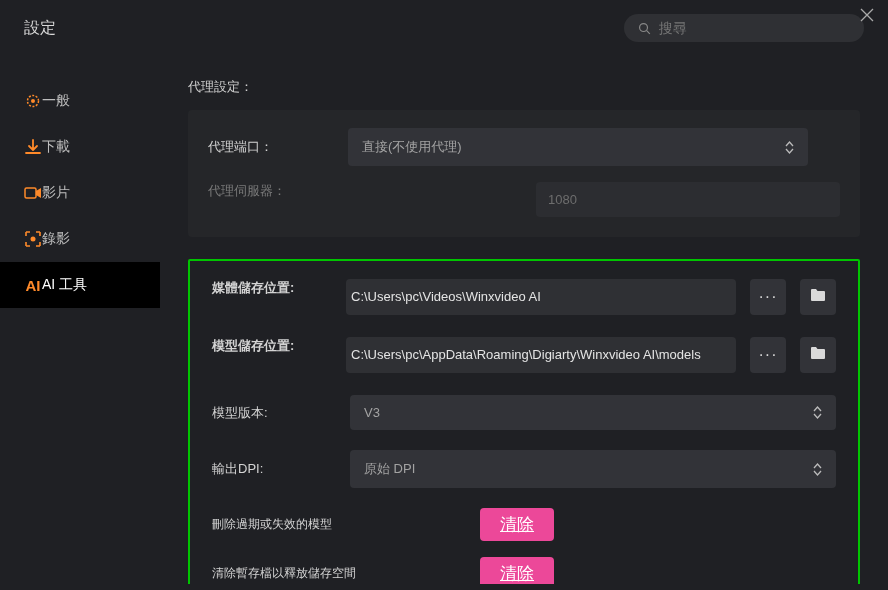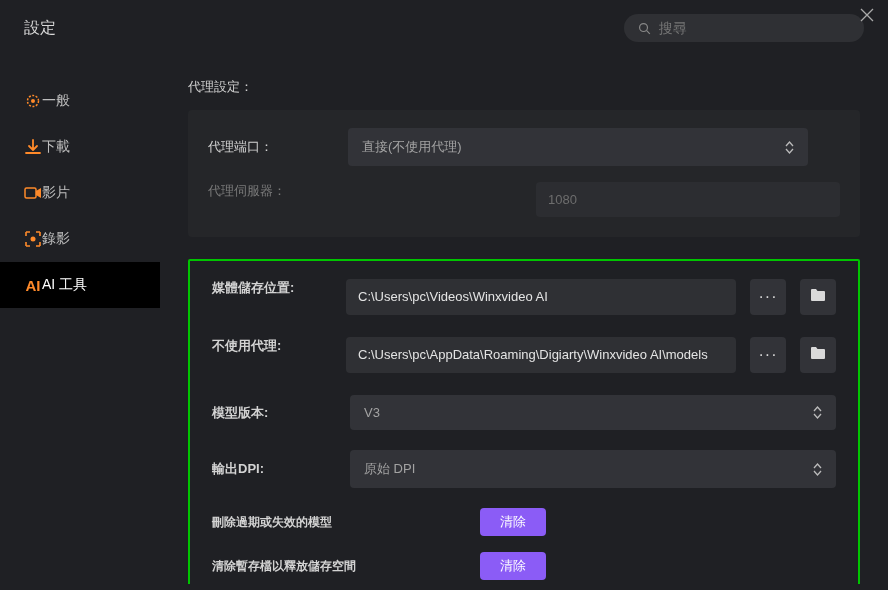--- a/index.html
+++ b/index.html
@@ -33,31 +33,31 @@
   .chev { display: flex; flex-direction: column; gap: 1px; color: #bbb; }
   .chev svg { width: 9px; height: 6px; }
   .txt-input { background: #2c2d31; border: none; border-radius: 4px; padding: 10px 12px; color: #bfbfbf; font-size: 13px; flex: 1; outline: none; }
   .txt-input::placeholder { color: #6d6d6d; }
   .half-row { display: flex; gap: 24px; }
   .half { flex: 1; display: flex; flex-direction: row; gap: 8px; }
 
   .highlight-box { border: 2px solid #00c500; border-radius: 2px; padding: 18px 22px 8px 22px; margin-top: 22px; }
   .storage-row { display: flex; gap: 14px; margin-bottom: 22px; }
   .storage-row .lbl { width: 120px; font-weight: 600; }
-  .path-box { flex: 1; background: #2f3034; border-radius: 4px; padding: 10px 12px; color: #e4e4e4; font-size: 13px; overflow: hidden; text-overflow: ellipsis; white-space: nowrap; }
+  .path-box { flex: 1; background: #2f3034; border-radius: 4px; padding: 10px 5px; color: #e4e4e4; font-size: 13px; overflow: hidden; text-overflow: ellipsis; white-space: nowrap; }
   .sq-btn { width: 36px; height: 36px; background: #323338; border-radius: 4px; display: flex; align-items: center; justify-content: center; cursor: pointer; color: #d9d9d9; }
   .dots { font-size: 16px; letter-spacing: 1px; line-height: 1; }
 
   .sel-row { display: flex; align-items: center; gap: 18px; margin-bottom: 20px; }
-  .sel-row .lbl { width: 120px; font-weight: 700; }
+  .sel-row .lbl { width: 120px; font-weight: 400; }
   .sel-row .select { flex: 1; }
 
   .clear-row { display: flex; align-items: center; gap: 18px; margin-bottom: 16px; }
-  .clear-row .lbl { width: auto; font-weight: 700; font-size: 12px; min-width: 250px; }
-  .clear-btn { background: #8b5cf6; color: #fff; border: none; border-radius: 4px; padding: 5px 20px; font-size: 13px; cursor: pointer; }
+  .clear-row .lbl { width: auto; font-weight: 400; font-size: 12px; min-width: 250px; }
+  .clear-btn { background: #ec4899; color: #fff; border: none; border-radius: 4px; padding: 5px 20px; font-size: 17px; cursor: pointer; text-decoration: underline; }
 
   .content::-webkit-scrollbar { width: 8px; }
   .content::-webkit-scrollbar-track { background: transparent; }
   .content::-webkit-scrollbar-thumb { background: #4a4b4f; border-radius: 4px; }
 </style>
 </head>
 <body>
 
 <div class="close-btn">
   <svg width="14" height="14" viewBox="0 0 14 14">
@@ -161,21 +161,21 @@
           </div>
         <div class="sq-btn">
           <span>
             <svg width="16" height="14" viewBox="0 0 16 14" fill="#d9d9d9">
                 <path d="M1 2 Q1 1 2 1 L6 1 L7.5 3 L14 3 Q15 3 15 4 L15 12 Q15 13 14 13 L2 13 Q1 13 1 12 Z"></path>
               </svg>
           </span>
         </div>
       </div>
       <div class="storage-row">
-        <div class="lbl">不使用代理:</div>
+        <div class="lbl">模型儲存位置:</div>
         <div class="path-box">C:\Users\pc\AppData\Roaming\Digiarty\Winxvideo AI\models</div>
         <div class="sq-btn">
             <span class="dots">···</span>
           </div>
         <div class="sq-btn">
           <span>
             <svg width="16" height="14" viewBox="0 0 16 14" fill="#d9d9d9">
                 <path d="M1 2 Q1 1 2 1 L6 1 L7.5 3 L14 3 Q15 3 15 4 L15 12 Q15 13 14 13 L2 13 Q1 13 1 12 Z"></path>
               </svg>
           </span>

